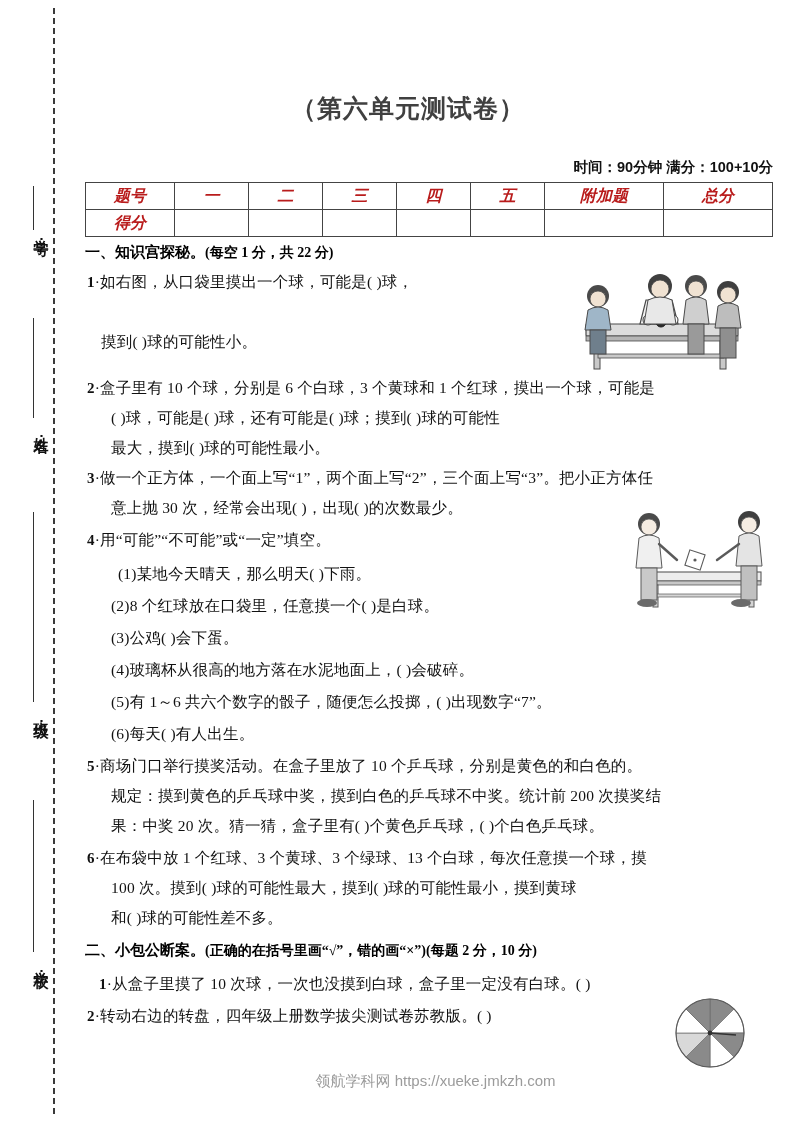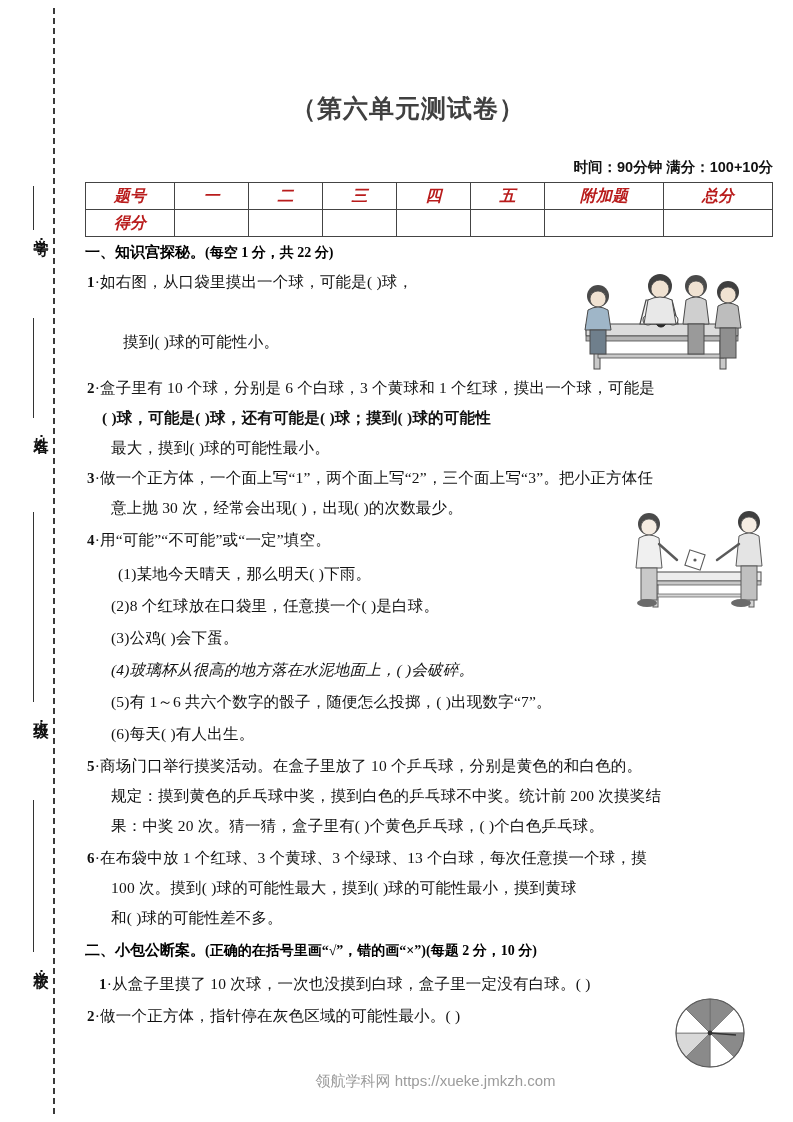--- a/index.html
+++ b/index.html
@@ -214,21 +214,21 @@
     </tbody>
   </table>
 
   <div class="sec-head" style="left:7px; top:243px;">
     <span>一、知识宫探秘。</span><span class="pts">(每空 1 分，共 22 分)</span>
   </div>
 
   <div class="qline" style="left:9px; top:272px;">
     <span class="qnum">1</span><span>·</span><span>如右图，从口袋里摸出一个球，可能是(           )球，</span>
   </div>
-  <div class="qline" style="left:45px; top:332px;font-family:Liberation Serif, serif;">摸到(        )球的可能性小。</div>
+  <div class="qline" style="left:23px; top:332px;font-family:Liberation Serif, serif;">摸到(        )球的可能性小。</div>
 
   <div class="illus" style="left:490px; top:266px; width:200px; height:112px;">
     <svg width="200" height="112" viewBox="0 0 200 112">
 
       <rect x="18" y="58" width="152" height="12" rx="1" fill="#dcdcdc" stroke="#4a4a4a" stroke-width="1.2"></rect>
       <rect x="18" y="70" width="152" height="5" fill="#b5b5b5" stroke="#4a4a4a" stroke-width="0.8"></rect>
       <rect x="26" y="75" width="6" height="28" fill="#c9c9c9" stroke="#4a4a4a" stroke-width="1"></rect>
       <rect x="152" y="75" width="6" height="28" fill="#c9c9c9" stroke="#4a4a4a" stroke-width="1"></rect>
       <rect x="30" y="88" width="126" height="4" fill="#c9c9c9" stroke="#4a4a4a" stroke-width="0.8"></rect>
 
@@ -255,21 +255,21 @@
       <circle cx="160" cy="26" r="11" fill="#3f3f3f"></circle>
       <circle cx="160" cy="29" r="8" fill="#f0e2d2" stroke="#4a4a4a" stroke-width="0.8"></circle>
       <path d="M150 40 q10 -6 20 0 l3 22 l-26 0 Z" fill="#bdbdbd" stroke="#4a4a4a" stroke-width="1"></path>
       <rect x="152" y="62" width="16" height="30" fill="#8f8f8f" stroke="#4a4a4a" stroke-width="1"></rect>
     </svg>
   </div>
 
   <div class="qline" style="left:9px; top:378px;">
     <span class="qnum">2</span><span>·</span><span>盒子里有 10 个球，分别是 6 个白球，3 个黄球和 1 个红球，摸出一个球，可能是</span>
   </div>
-  <div class="qline" style="left:24px; top:408px;font-weight:bold;">(        )球，可能是(          )球，还有可能是(          )球；摸到(          )球的可能性</div>
+  <div class="qline" style="left:33px; top:408px;">(        )球，可能是(          )球，还有可能是(          )球；摸到(          )球的可能性</div>
   <div class="qline" style="left:33px; top:438px;">最大，摸到(         )球的可能性最小。</div>
 
   <div class="qline" style="left:9px; top:468px;">
     <span class="qnum">3</span><span>·</span><span>做一个正方体，一个面上写“1”，两个面上写“2”，三个面上写“3”。把小正方体任</span>
   </div>
   <div class="qline" style="left:33px; top:498px;">意上抛 30 次，经常会出现(         )，出现(          )的次数最少。</div>
 
   <div class="qline" style="left:9px; top:530px;">
     <span class="qnum">4</span><span>·</span><span>用“可能”“不可能”或“一定”填空。</span>
   </div>
@@ -300,21 +300,21 @@
       <path d="M116 44 l-22 16" stroke="#5a5a5a" stroke-width="2.4" fill="none" stroke-linecap="round"></path>
       <rect x="118" y="66" width="16" height="34" fill="#c0c0c0" stroke="#5a5a5a" stroke-width="1"></rect>
       <ellipse cx="118" cy="103" rx="10" ry="4" fill="#6a6a6a"></ellipse>
       <ellipse cx="24" cy="103" rx="10" ry="4" fill="#6a6a6a"></ellipse>
     </svg>
   </div>
 
   <div class="qline" style="left:40px; top:564px;">(1)某地今天晴天，那么明天(           )下雨。</div>
   <div class="qline" style="left:33px; top:596px;">(2)8 个红球放在口袋里，任意摸一个(          )是白球。</div>
   <div class="qline" style="left:33px; top:628px;">(3)公鸡(          )会下蛋。</div>
-  <div class="qline" style="left:33px; top:660px;font-style:italic;">(4)玻璃杯从很高的地方落在水泥地面上，(         )会破碎。</div>
+  <div class="qline" style="left:33px; top:660px;">(4)玻璃杯从很高的地方落在水泥地面上，(         )会破碎。</div>
   <div class="qline" style="left:33px; top:692px;">(5)有 1～6 共六个数字的骰子，随便怎么投掷，(          )出现数字“7”。</div>
   <div class="qline" style="left:33px; top:724px;">(6)每天(         )有人出生。</div>
 
   <div class="qline" style="left:9px; top:756px;">
     <span class="qnum">5</span><span>·</span><span>商场门口举行摸奖活动。在盒子里放了 10 个乒乓球，分别是黄色的和白色的。</span>
   </div>
   <div class="qline" style="left:33px; top:786px;">规定：摸到黄色的乒乓球中奖，摸到白色的乒乓球不中奖。统计前 200 次摸奖结</div>
   <div class="qline" style="left:33px; top:816px;">果：中奖 20 次。猜一猜，盒子里有(        )个黄色乒乓球，(        )个白色乒乓球。</div>
 
   <div class="qline" style="left:9px; top:848px;">
@@ -324,21 +324,21 @@
   <div class="qline" style="left:33px; top:908px;">和(        )球的可能性差不多。</div>
 
   <div class="sec-head" style="left:7px; top:941px;">
     <span>二、小包公断案。</span><span class="pts">(正确的在括号里画“√”，错的画“×”)(每题 2 分，10 分)</span>
   </div>
 
   <div class="qline" style="left:21px; top:974px;">
     <span class="qnum">1</span><span>·</span><span>从盒子里摸了 10 次球，一次也没摸到白球，盒子里一定没有白球。(        )</span>
   </div>
   <div class="qline" style="left:9px; top:1006px;">
-    <span class="qnum">2</span><span>·</span><span>做一个正方体，指针停在灰色区域的可能性最小。(        )</span>
+    <span class="qnum">2</span><span>·</span><span>转动右边的转盘，四年级上册数学拔尖测试卷苏教版。(        )</span>
   </div>
 
   <div class="illus" style="left:592px; top:993px; width:80px; height:80px;">
     <svg width="80" height="80" viewBox="0 0 80 80">
       <g transform="translate(40,40)">
         <path d="M0 0 L0 -34 A34 34 0 0 1 24 -24 Z" fill="#8a8a8a" stroke="#6a6a6a" stroke-width="0.7"></path>
         <path d="M0 0 L24 -24 A34 34 0 0 1 34 0 Z" fill="#ffffff" stroke="#6a6a6a" stroke-width="0.7"></path>
         <path d="M0 0 L34 0 A34 34 0 0 1 24 24 Z" fill="#8a8a8a" stroke="#6a6a6a" stroke-width="0.7"></path>
         <path d="M0 0 L24 24 A34 34 0 0 1 0 34 Z" fill="#ffffff" stroke="#6a6a6a" stroke-width="0.7"></path>
         <path d="M0 0 L0 34 A34 34 0 0 1 -24 24 Z" fill="#8a8a8a" stroke="#6a6a6a" stroke-width="0.7"></path>

